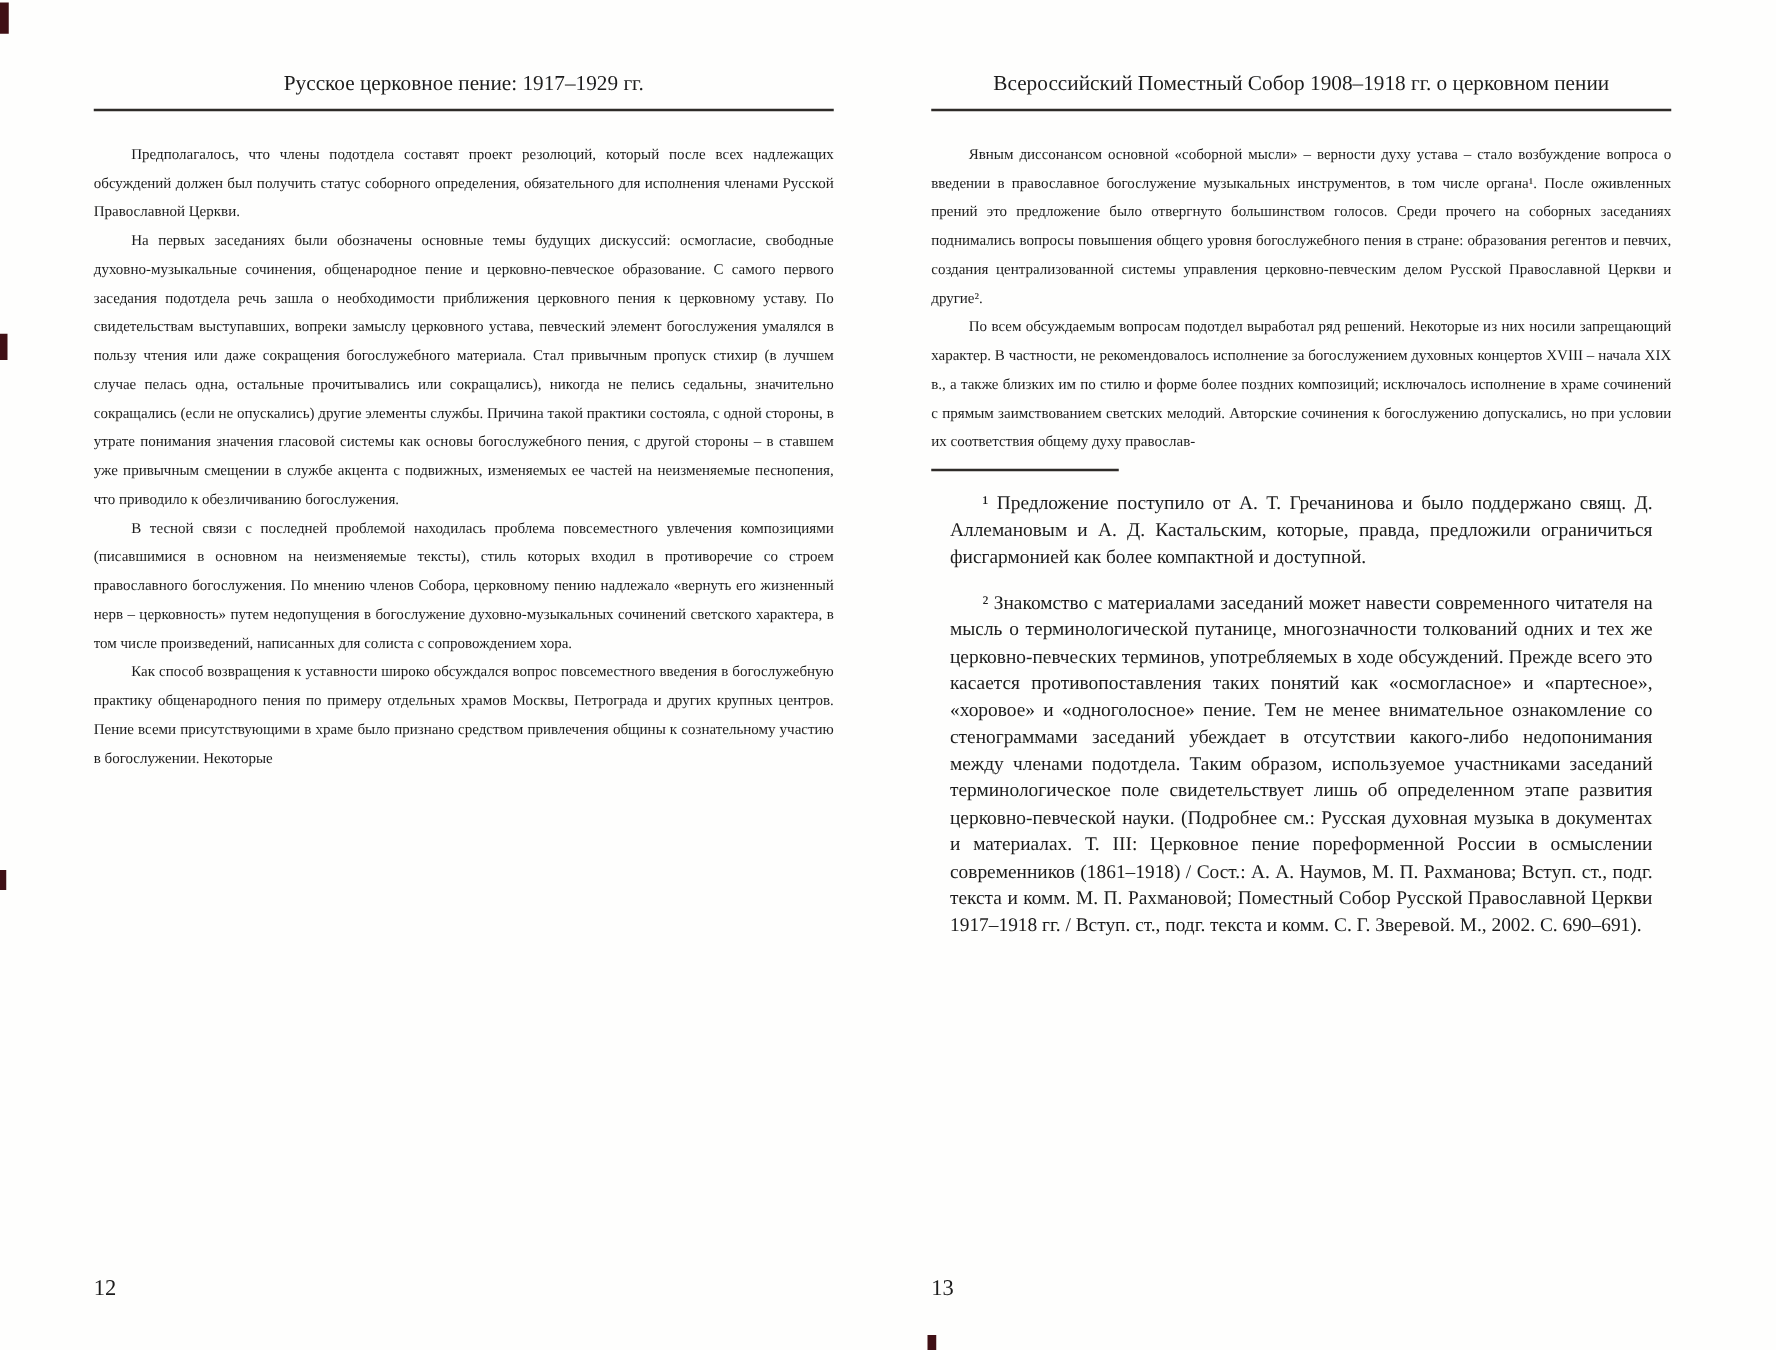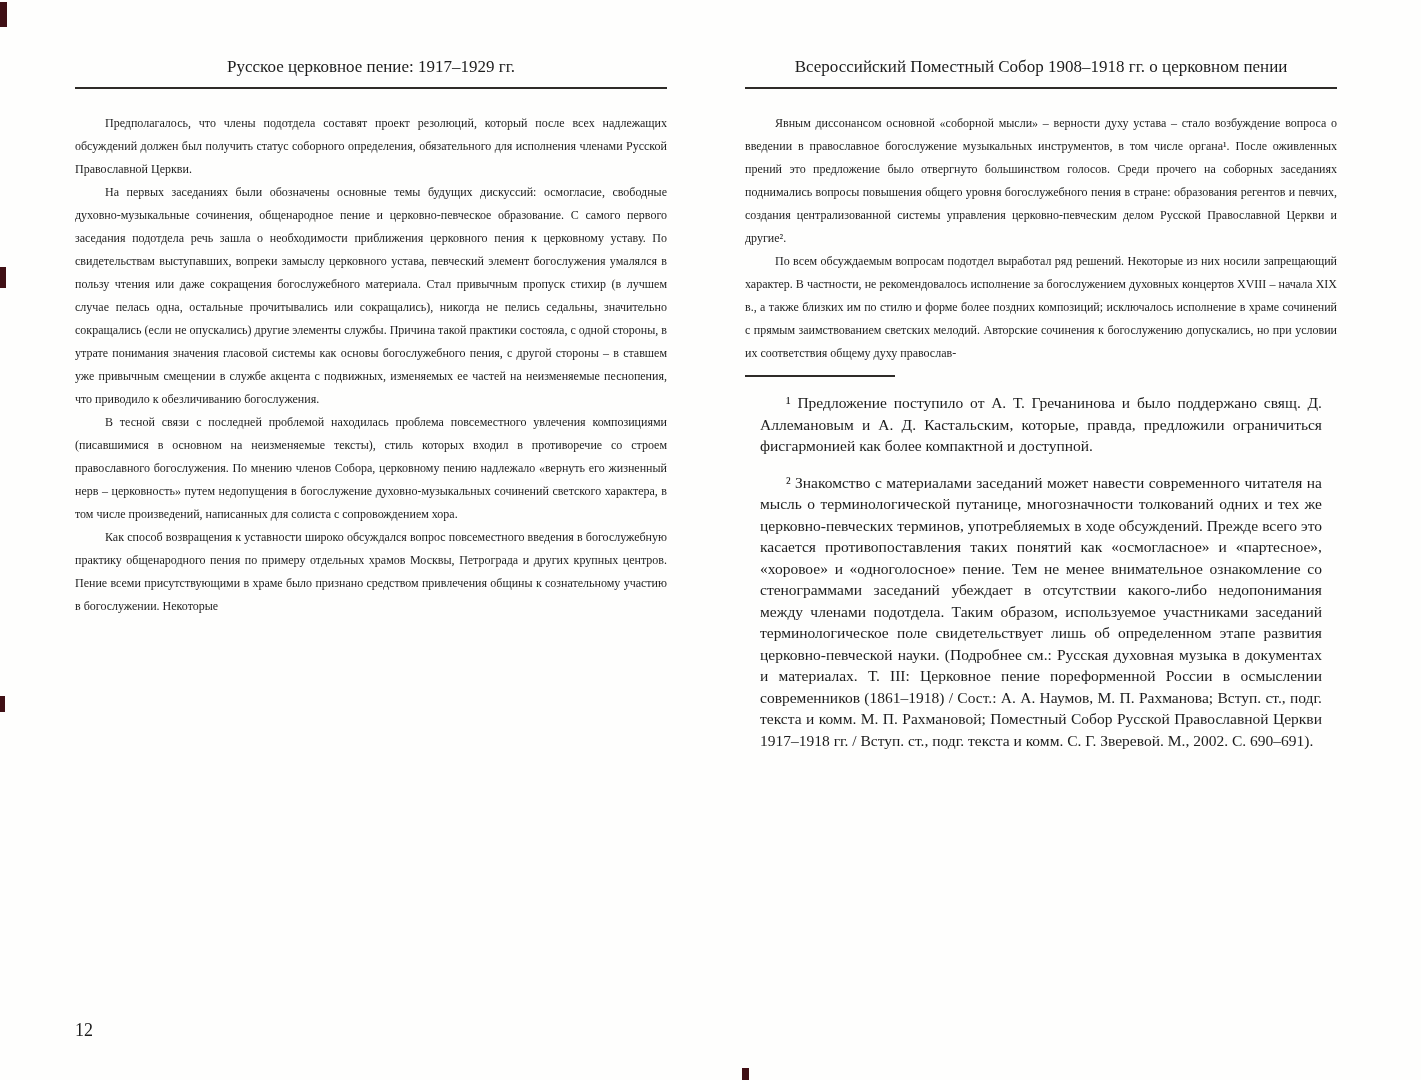--- a/index.html
+++ b/index.html
@@ -110,20 +110,21 @@
     <div class="head-rule"></div>
     <div class="body-text">
       <p>Явным диссонансом основной «соборной мысли» – верности духу устава – стало возбуждение вопроса о введении в православное богослужение музыкальных инструментов, в том числе органа¹. После оживленных прений это предложение было отвергнуто большинством голосов. Среди прочего на соборных заседаниях поднимались вопросы повышения общего уровня богослужебного пения в стране: образования регентов и певчих, создания централизованной системы управления церковно-певческим делом Русской Православной Церкви и другие².</p>
       <p>По всем обсуждаемым вопросам подотдел выработал ряд решений. Некоторые из них носили запрещающий характер. В частности, не рекомендовалось исполнение за богослужением духовных концертов XVIII – начала XIX в., а также близких им по стилю и форме более поздних композиций; исключалось исполнение в храме сочинений с прямым заимствованием светских мелодий. Авторские сочинения к богослужению допускались, но при условии их соответствия общему духу православ-</p>
       <div class="footnote-separator"></div>
       <div class="footnotes">
         <p>¹ Предложение поступило от А. Т. Гречанинова и было поддержано свящ. Д. Аллемановым и А. Д. Кастальским, которые, правда, предложили ограничиться фисгармонией как более компактной и доступной.</p>
         <p>² Знакомство с материалами заседаний может навести современного читателя на мысль о терминологической путанице, многозначности толкований одних и тех же церковно-певческих терминов, употребляемых в ходе обсуждений. Прежде всего это касается противопоставления таких понятий как «осмогласное» и «партесное», «хоровое» и «одноголосное» пение. Тем не менее внимательное ознакомление со стенограммами заседаний убеждает в отсутствии какого-либо недопонимания между членами подотдела. Таким образом, используемое участниками заседаний терминологическое поле свидетельствует лишь об определенном этапе развития церковно-певческой науки. (Подробнее см.: Русская духовная музыка в документах и материалах. Т. III: Церковное пение пореформенной России в осмыслении современников (1861–1918) / Сост.: А. А. Наумов, М. П. Рахманова; Вступ. ст., подг. текста и комм. М. П. Рахмановой; Поместный Собор Русской Православной Церкви 1917–1918 гг. / Вступ. ст., подг. текста и комм. С. Г. Зверевой. М., 2002. С. 690–691).</p>
       </div>
     </div>
+    <div class="page-number">13</div>
   </div>
 
   <div class="scan-artifact art-1"></div>
   <div class="scan-artifact art-2"></div>
   <div class="scan-artifact art-3"></div>
   <div class="scan-artifact art-4"></div>
 
 </div>
 
 </body></html>

